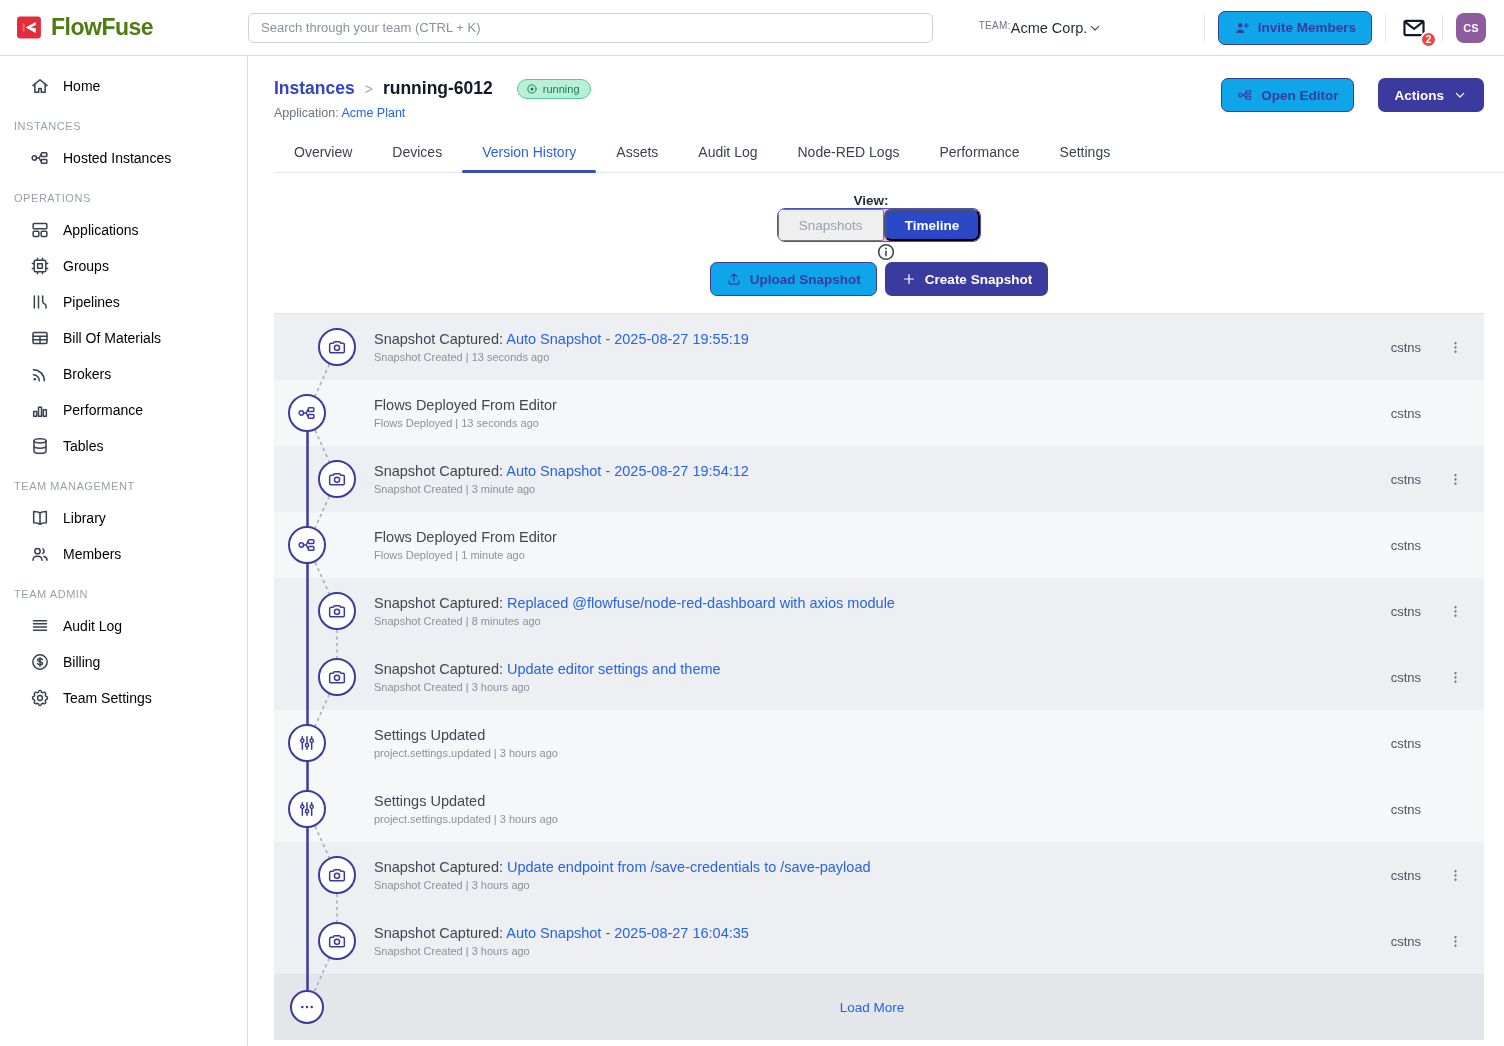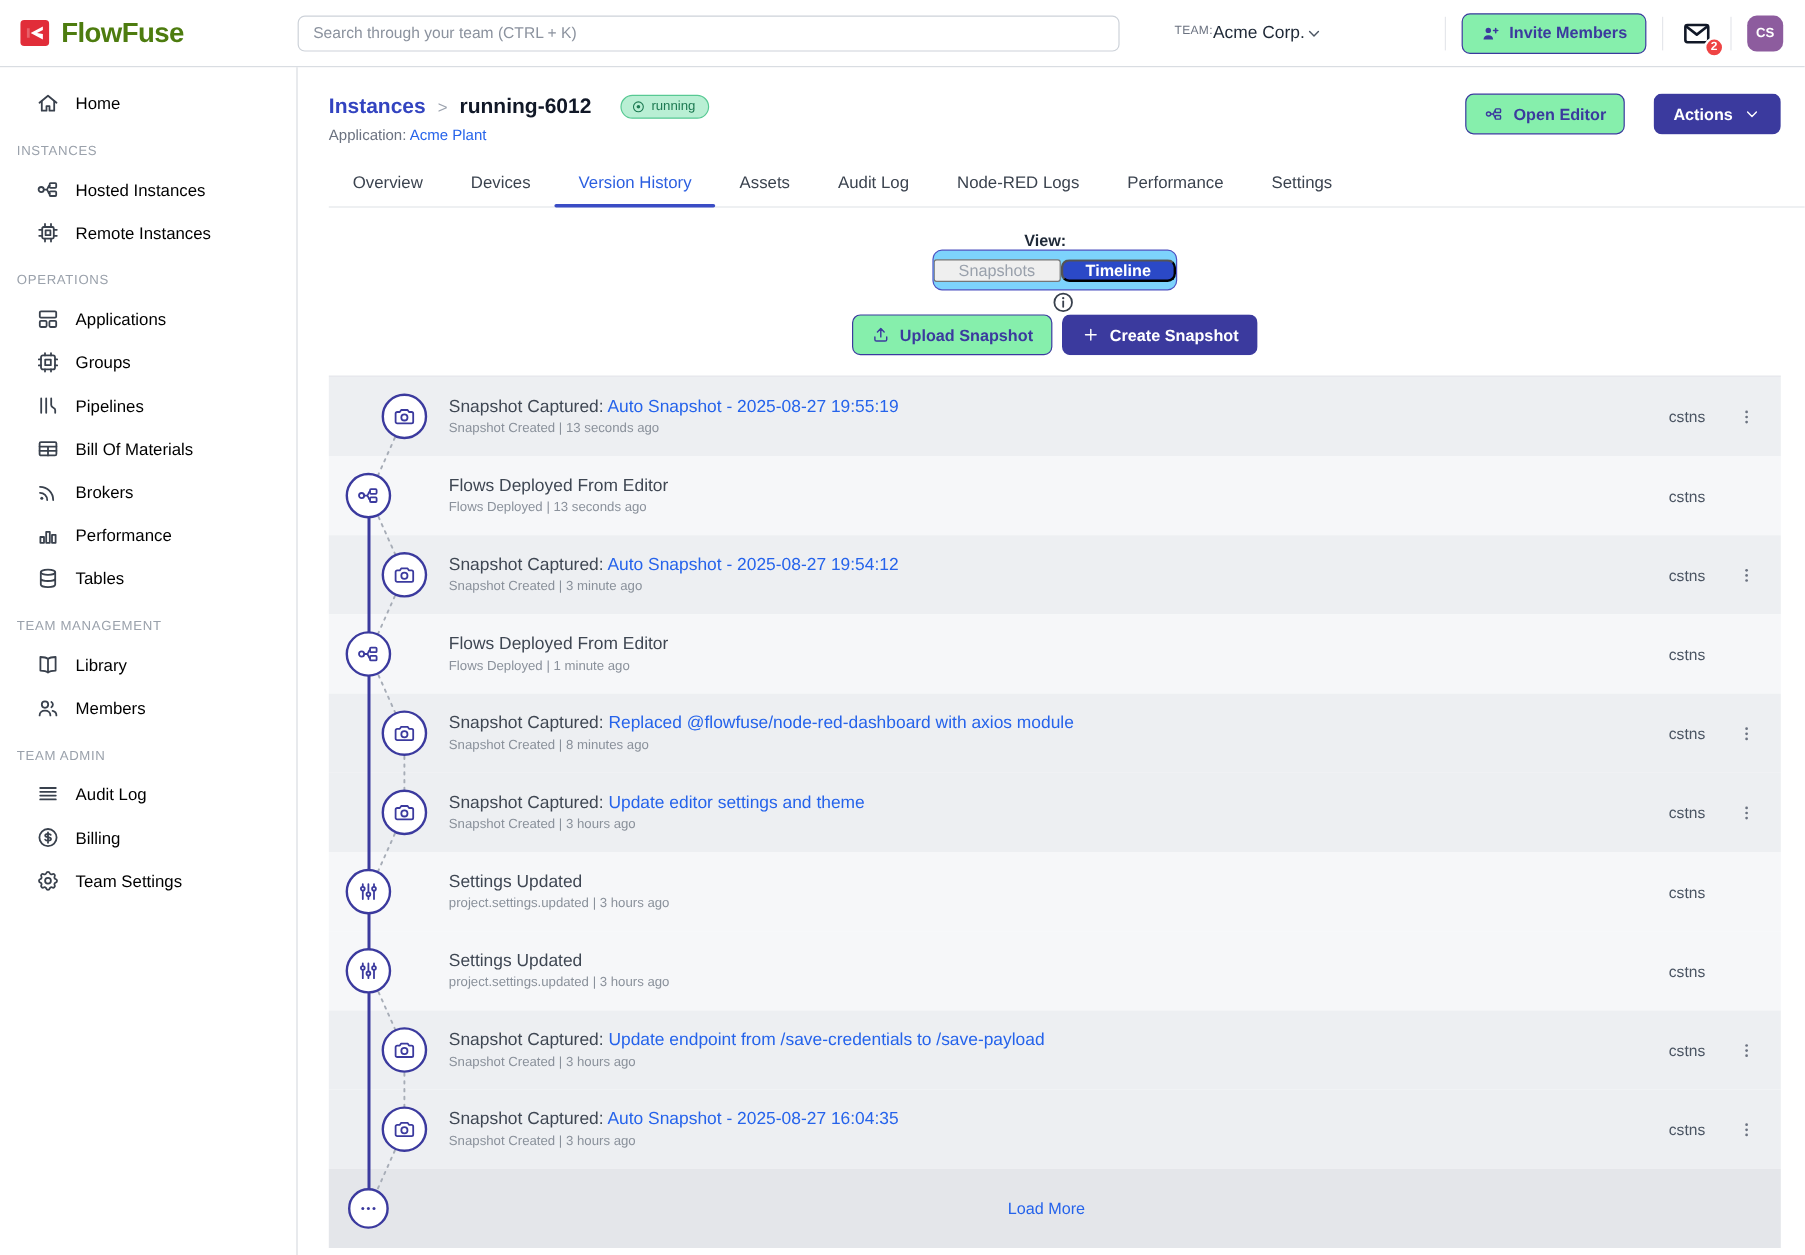--- a/index.html
+++ b/index.html
@@ -16,21 +16,21 @@
   .brand-text { font-size:23px; font-weight:700; color:#4d7c0f; letter-spacing:-0.5px; }
   .search-input { width:685px; height:30px; border:1px solid #cdd2d9; border-radius:6px; padding:0 12px; font-size:13px; color:#374151; font-family:inherit; outline:none; }
   .search-input::placeholder { color:#8b929e; }
   .top-right { margin-left:auto; display:flex; align-items:center; gap:13px; }
   .team-sel { display:flex; flex-direction:row; min-width:212px; cursor:pointer; }
   .team-label { font-size:10px; color:#6b7280; letter-spacing:.03em; }
   .team-row { display:flex; align-items:center; justify-content:space-between; }
   .team-name { font-size:14.5px; color:#1f2937; }
   .team-row svg { width:16px; height:16px; color:#4b5563; }
   .vdiv { width:1px; height:28px; background:#e5e7eb; }
-  .btn { display:inline-flex; align-items:center; gap:8px; height:34px; padding:0 15px; border-radius:7px; font-size:13.5px; font-weight:700; cursor:pointer; border:1px solid transparent; background:#86efac; font-family:inherit; white-space:nowrap; }
+  .btn { display:inline-flex; align-items:center; gap:8px; height:34px; padding:0 15px; border-radius:7px; font-size:13.5px; font-weight:700; cursor:pointer; border:1px solid transparent; background:#0ea5e9; font-family:inherit; white-space:nowrap; }
   .btn svg { width:16px; height:16px; color:currentColor; }
   .btn.outline { border-color:#3b3a9e; color:#3b3a9e; }
   .btn.solid { background:#3b3a9e; color:#fff; }
   .mail-wrap { position:relative; cursor:pointer; padding:2px; }
   .mail-wrap svg { width:26px; height:26px; color:#111827; }
   .mail-badge { position:absolute; right:-8px; bottom:-5px; background:#ef4444; color:#fff; font-size:10px; font-weight:700; min-width:17px; height:17px; border-radius:999px; display:flex; align-items:center; justify-content:center; border:2px solid #fff; padding:0 3px; }
   .avatar { width:30px; height:30px; border-radius:8px; background:#8d5c9e; color:#fff; font-size:11px; font-weight:700; display:flex; align-items:center; justify-content:center; cursor:pointer; }
 
   
   .body { display:flex; height:990px; }
@@ -54,21 +54,21 @@
 
   
   .tabs { display:flex; margin:14px 0 0 26px; padding-right:20px; border-bottom:1px solid #e3e6ea; }
   .tab { padding:10px 20px 12px; font-size:14px; color:#3b434f; position:relative; cursor:pointer; white-space:nowrap; }
   .tab.active { color:#2c5fe0; }
   .tab.active::after { content:""; position:absolute; left:0; right:0; bottom:-1px; height:3px; background:#3a4cc5; border-radius:2px; }
 
   
   .toolbar { display:flex; align-items:center; padding:20px 20px 17px 26px;flex-direction:column; }
   .view-label { font-size:13.5px; font-weight:700; color:#1f2937; margin-right:16px; }
-  .toggle { display:flex; border:1px solid #4d51c0; border-radius:8px; background:#7dd3fc; overflow:hidden; height:34px;align-items:center; }
+  .toggle { display:flex; border:1px solid #4d51c0; border-radius:8px; background:#f0abfc; overflow:hidden; height:34px; }
   .seg { padding:0 19px; display:flex; align-items:center; font-size:13.5px; color:#9aa1ac; cursor:pointer; }
   .seg.active { background:#2b49c7; color:#fff; border-radius:7px; font-weight:700; }
   .info-btn { margin-left:14px; cursor:pointer; color:#39414d; background:none; border:none; padding:0; }
   .info-btn svg { width:20px; height:20px; }
   .toolbar .spacer { flex:1; }
   .toolbar-btns { display:flex; gap:8px; }
 
   
   .list { margin:0 20px 0 26px; position:relative; border-top:1px solid #dfe2e7; }
   .t-row { height:66px; display:flex; align-items:center; padding-left:100px; padding-right:14px; position:relative; }
@@ -157,30 +157,20 @@
       <div class="side-item">
         <span>
           <svg viewBox="0 0 24 24" stroke="currentColor" stroke-width="1.8" fill="none" stroke-linecap="round" stroke-linejoin="round">
             <circle cx="5.2" cy="12" r="2.6"></circle>
             <rect x="13.6" y="5.6" width="6.6" height="4.6" rx="1"></rect>
             <rect x="13.6" y="13.8" width="6.6" height="4.6" rx="1"></rect>
             <path d="M7.8 12h2.4M10.2 12c2.6 0 1.4-4.1 3.4-4.1M10.2 12c2.6 0 1.4 4.1 3.4 4.1"></path>
           </svg>
         </span>
         <span>Hosted Instances</span>
-      </div>
-      <div class="side-item">
-        <span>
-          <svg viewBox="0 0 24 24" stroke="currentColor" stroke-width="1.8" fill="none" stroke-linecap="round" stroke-linejoin="round">
-            <rect x="6.2" y="6.2" width="11.6" height="11.6" rx="1.5"></rect>
-            <rect x="9.6" y="9.6" width="4.8" height="4.8"></rect>
-            <path d="M9 3.2v3M15 3.2v3M9 17.8v3M15 17.8v3M3.2 9h3M3.2 15h3M17.8 9h3M17.8 15h3"></path>
-          </svg>
-        </span>
-        <span>Remote Instances</span>
       </div>
       <div class="side-section-label">OPERATIONS</div>
       <div class="side-item">
         <span>
           <svg viewBox="0 0 24 24" stroke="currentColor" stroke-width="1.8" fill="none" stroke-linecap="round" stroke-linejoin="round">
             <rect x="3.8" y="4.2" width="16.4" height="6.2" rx="1.2"></rect>
             <rect x="3.8" y="13.6" width="6.8" height="6.2" rx="1.2"></rect>
             <rect x="13.4" y="13.6" width="6.8" height="6.2" rx="1.2"></rect>
           </svg>
         </span>

